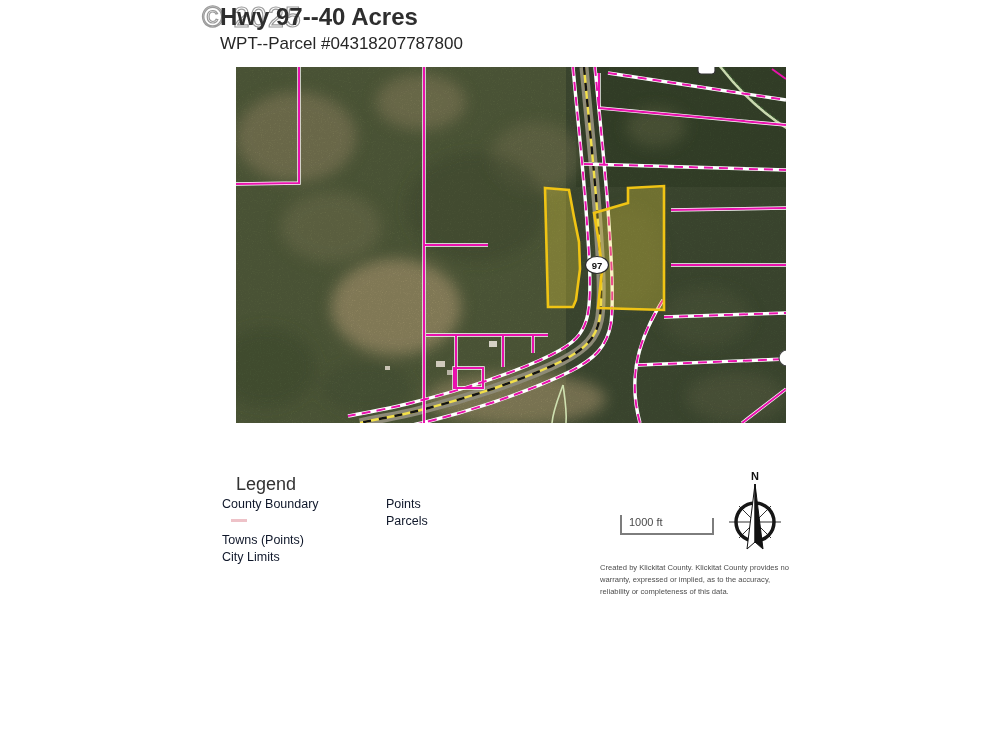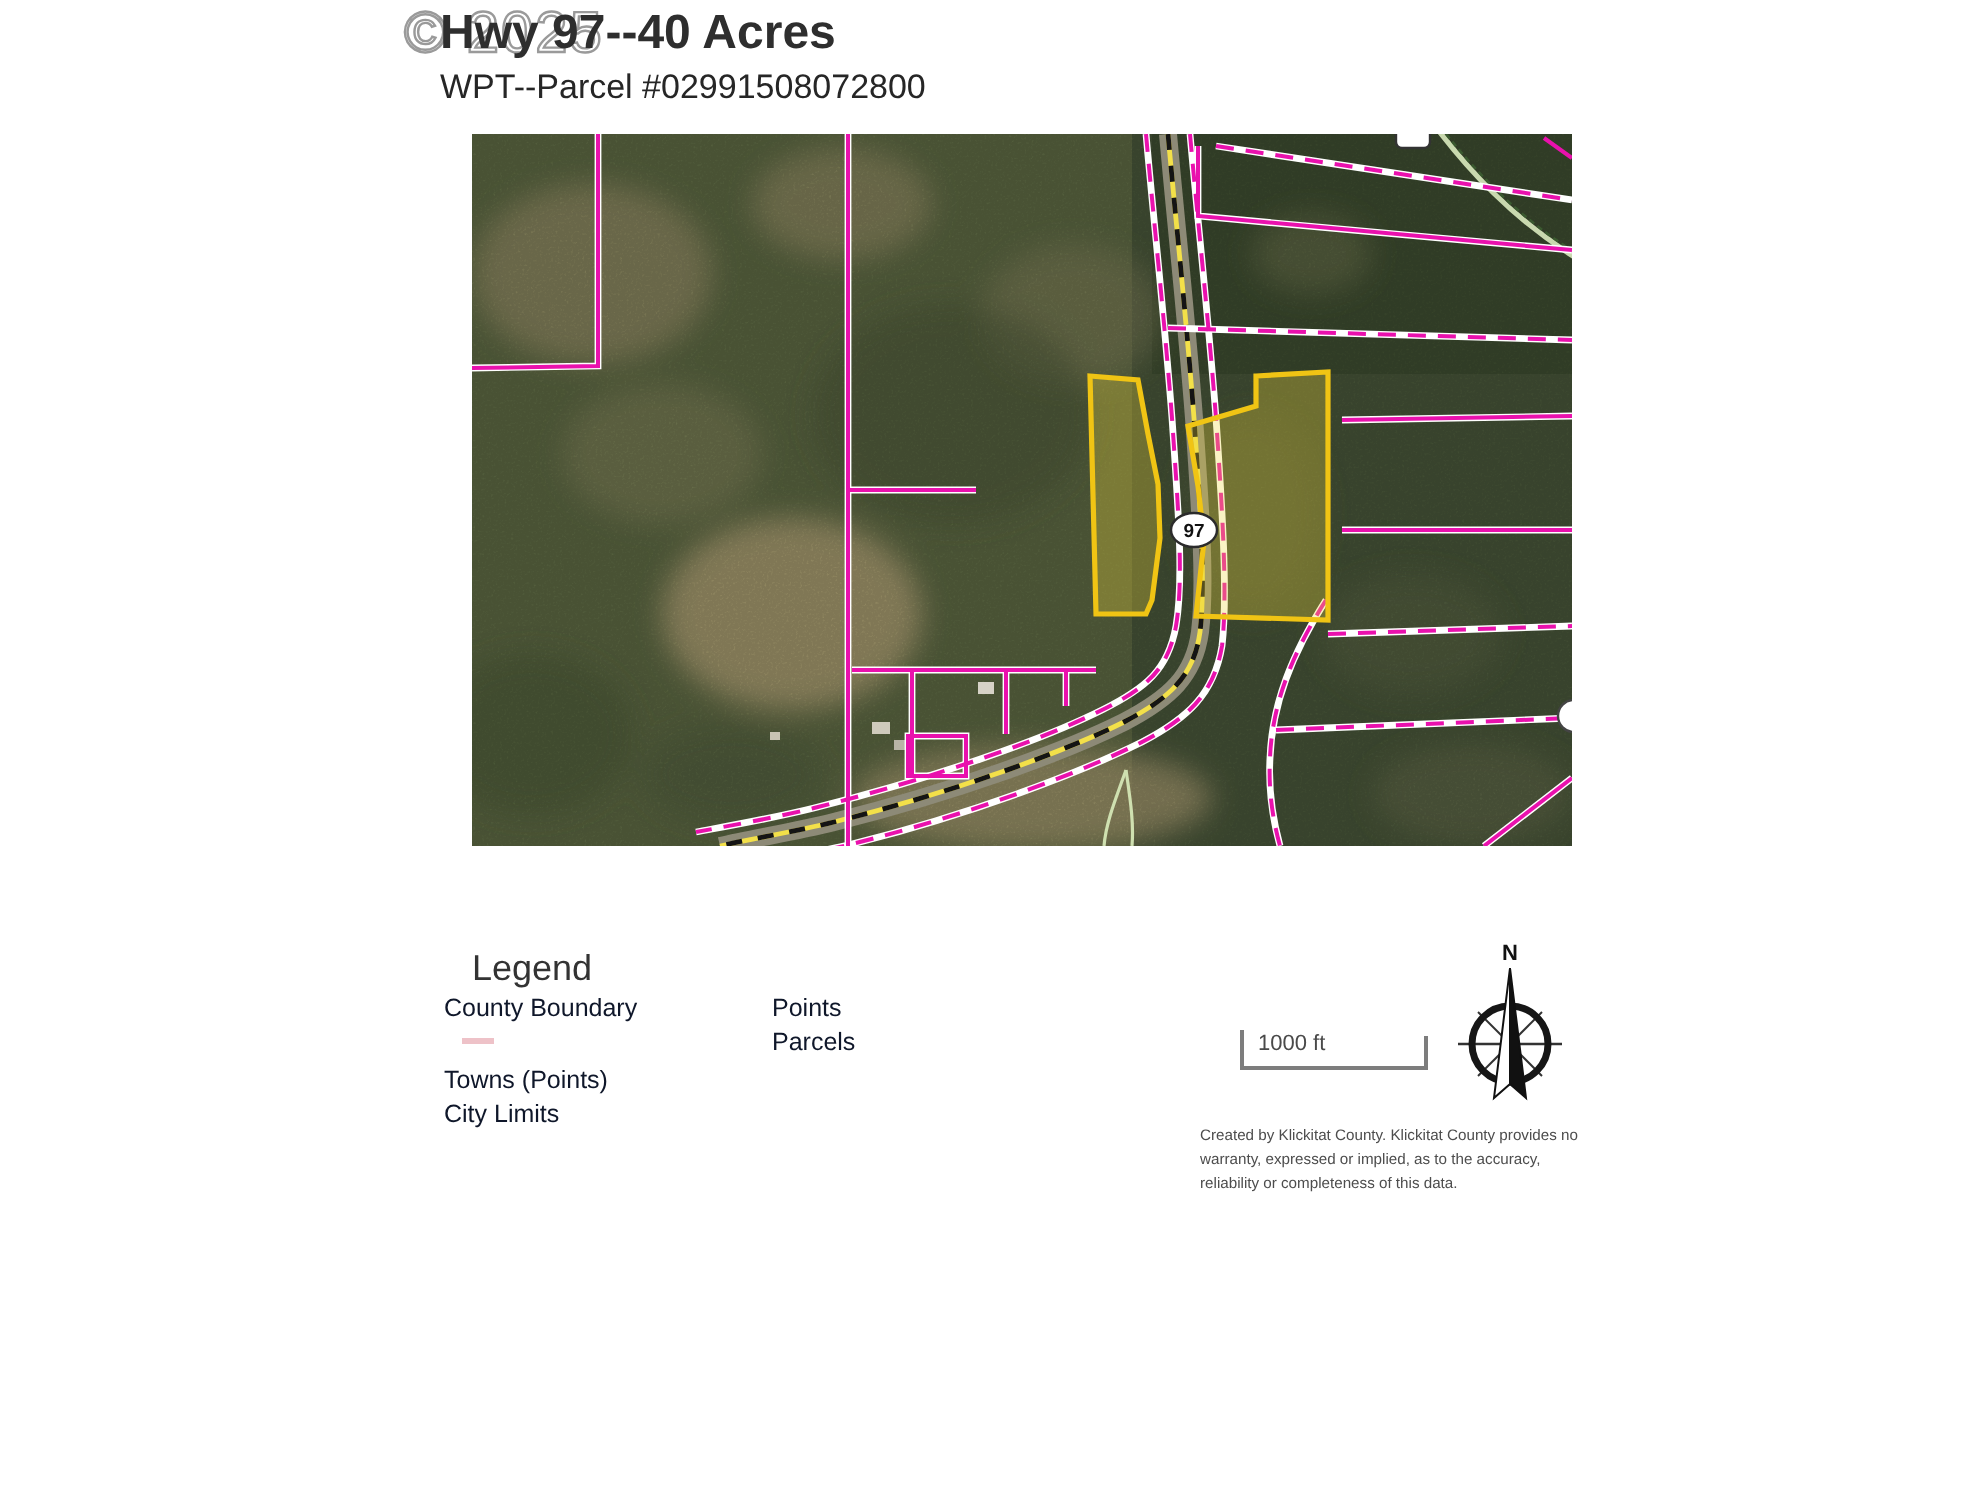--- a/index.html
+++ b/index.html
@@ -24,21 +24,21 @@
   .attrib{position:absolute;left:600px;top:562px;width:200px;font-size:7.6px;
         line-height:12px;color:#4d4d4d;}
 </style>
 </head>
 <body>
 
 <div class="page">
 
   <div class="watermark">© 2025</div>
   <h1 class="title">Hwy 97--40 Acres</h1>
-  <h2 class="subtitle">WPT--Parcel #02991508072800</h2>
+  <h2 class="subtitle">WPT--Parcel #04318207787800</h2>
 
   <div class="map">
     <svg width="550" height="356" viewBox="0 0 550 356">
       <defs>
         <filter id="soft">
             <feGaussianBlur stdDeviation="7"></feGaussianBlur>
           </filter>
         <filter id="grain">
           <feTurbulence type="fractalNoise" baseFrequency="0.9" numOctaves="2"></feTurbulence>
           <feColorMatrix type="matrix" values="0 0 0 0 0  0 0 0 0 0  0 0 0 0 0  0.7 0.7 0.7 0 0"></feColorMatrix>

